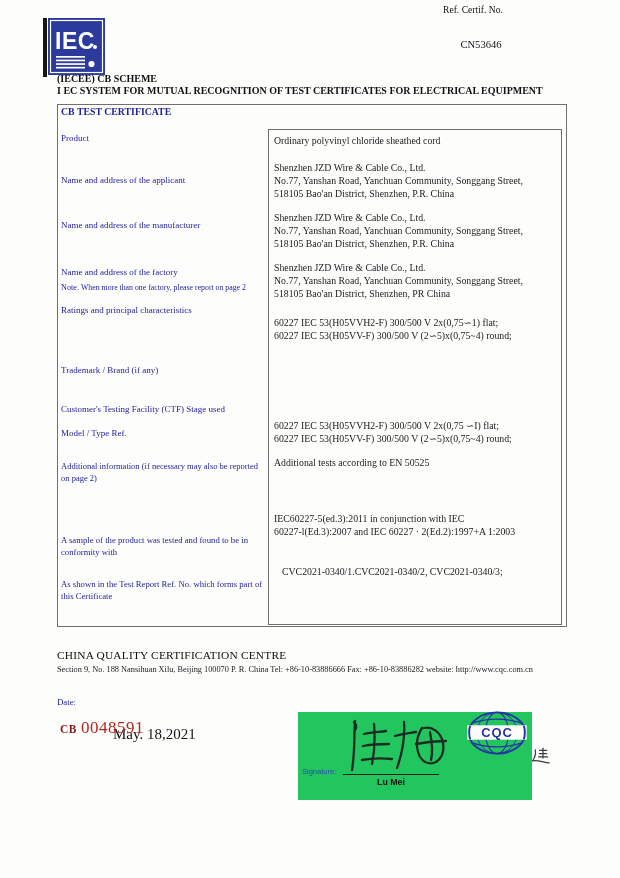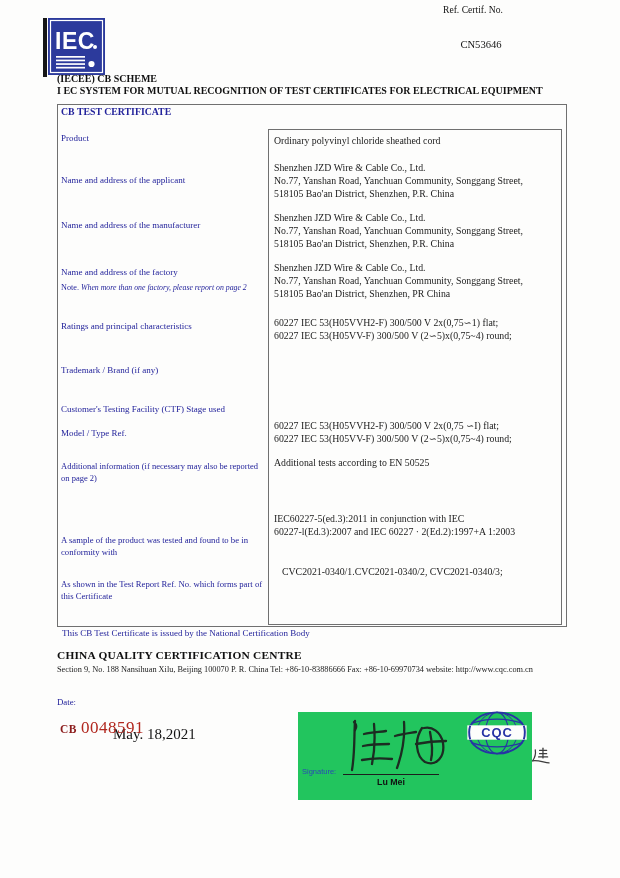--- a/index.html
+++ b/index.html
@@ -15,26 +15,26 @@
   
   .ref-label{position:absolute;left:443px;top:4px;font-size:9.6px;color:#141414;}
   .ref-number{position:absolute;left:436px;top:39px;width:90px;text-align:center;font-size:10.6px;color:#141414;}
   .scheme{position:absolute;left:57px;top:73px;width:507px;font-weight:bold;font-size:10px;line-height:12px;color:#101010;}
   
   .outer-box{position:absolute;left:57px;top:104px;width:508px;height:521px;border:1px solid #707070;background:transparent;}
   .cert-title{position:absolute;left:61px;top:106px;font-size:9.8px;font-weight:bold;color:#23239b;}
   .value-box{position:absolute;left:268px;top:129px;width:292px;height:494px;border:1px solid #707070;background:transparent;}
   .lbl{position:absolute;left:61px;width:206px;font-size:9px;line-height:11.5px;color:#23239b;}
   .lbl-note{position:absolute;left:61px;width:210px;font-size:8.2px;color:#23239b;}
-  .lbl-note .it{font-style:italic;font-size:7.8px;text-align:right;}
+  .lbl-note .it{font-size:7.8px;text-align:right;}
   .val{position:absolute;left:274px;width:282px;font-size:9.8px;line-height:13.2px;color:#1b1b1b;white-space:pre-line;}
   .val.indent{left:282px;}
   .issued-note{position:absolute;left:62px;top:628px;font-size:9px;color:#23239b;}
   
-  .ncb-name{position:absolute;left:57px;top:649px;font-size:11.4px;font-weight:bold;color:#101010;letter-spacing:.2px;}
+  .ncb-name{position:absolute;left:57px;top:649px;font-size:11.4px;font-weight:normal;color:#101010;letter-spacing:.2px;}
   .ncb-address{position:absolute;left:57px;top:665px;width:540px;font-size:8.3px;color:#222;}
   .date-label{position:absolute;left:57px;top:697px;font-size:8.8px;color:#23239b;}
   .date-value{position:absolute;left:89px;top:726px;font-size:15px;color:#141414;margin-left:24px;}
   .cb-line{position:absolute;left:60px;top:718px;}
   .cb-prefix{font-size:11.5px;color:#8c1c1c;letter-spacing:.5px;font-weight:bold;}
   .cb-number{font-size:17px;color:#b1271e;letter-spacing:.5px;}
   
   .sig-block{position:absolute;left:298px;top:712px;width:234px;height:88px;background:#22c55e;}
   .sig-hand{position:absolute;left:44px;top:4px;width:110px;height:58px;}
   .sig-label{position:absolute;left:4px;top:55px;font-family:"Liberation Sans","DejaVu Sans",sans-serif;font-size:7.5px;color:#2a49b5;}
@@ -73,21 +73,21 @@
   <div class="cert-title">CB TEST CERTIFICATE</div>
   <div class="value-box"></div>
 
   <div class="lbl" style="top:133px">Product</div>
   <div class="lbl" style="top:175px">Name and address of the applicant</div>
   <div class="lbl" style="top:220px">Name and address of the manufacturer</div>
   <div class="lbl" style="top:267px">Name and address of the factory</div>
   <div class="lbl-note" style="top:283px">
     <span>Note. </span><span class="it">When more than one factory, please report on page 2</span>
   </div>
-  <div class="lbl" style="top:321px">Ratings and principal characteristics</div>
+  <div class="lbl" style="top:305px">Ratings and principal characteristics</div>
   <div class="lbl" style="top:365px">Trademark / Brand (if any)</div>
   <div class="lbl" style="top:428px">Model / Type Ref.</div>
   <div class="lbl" style="top:404px">Customer's Testing Facility (CTF) Stage used</div>
   <div class="lbl" style="top:461px;font-size:8.5px">Additional information (if necessary may also be reported on page 2)</div>
   <div class="lbl" style="top:535px;font-size:8.7px">A sample of the product was tested and found to be in conformity with</div>
   <div class="lbl" style="top:579px;font-size:8.7px">As shown in the Test Report Ref. No. which forms part of this Certificate</div>
 
   <div class="val" style="top:134px">Ordinary polyvinyl chloride sheathed cord</div>
   <div class="val" style="top:161px">Shenzhen JZD Wire &amp; Cable Co., Ltd.
 No.77, Yanshan Road, Yanchuan Community, Songgang Street,
@@ -100,24 +100,23 @@
 518105 Bao'an District, Shenzhen, PR China</div>
   <div class="val" style="top:316px">60227 IEC 53(H05VVH2-F) 300/500 V 2x(0,75∽1) flat;
 60227 IEC 53(H05VV-F) 300/500 V (2∽5)x(0,75~4) round;</div>
   <div class="val" style="top:419px">60227 IEC 53(H05VVH2-F) 300/500 V 2x(0,75 ∽I) flat;
 60227 IEC 53(H05VV-F) 300/500 V (2∽5)x(0,75~4) round;</div>
   <div class="val" style="top:456px">Additional tests according to EN 50525</div>
   <div class="val" style="top:512px">IEC60227-5(ed.3):2011 in conjunction with IEC
 60227-l(Ed.3):2007 and IEC 60227 · 2(Ed.2):1997+A 1:2003</div>
   <div class="val indent" style="top:565px">CVC2021-0340/1.CVC2021-0340/2, CVC2021-0340/3;</div>
 
-  <div class="issued-note">This CB Test Certificate is issued by the National Certification Body</div>
 
   <div class="ncb-name">CHINA QUALITY CERTIFICATION CENTRE</div>
-  <div class="ncb-address">Section 9, No. 188 Nansihuan Xilu, Beijing 100070 P. R. China Tel: +86-10-83886666 Fax: +86-10-69970734 website: http://www.cqc.com.cn</div>
+  <div class="ncb-address">Section 9, No. 188 Nansihuan Xilu, Beijing 100070 P. R. China Tel: +86-10-83886666 Fax: +86-10-83886282 website: http://www.cqc.com.cn</div>
   <div class="date-label">Date:</div>
   <div class="date-value">May. 18,2021</div>
   <div class="cb-line">
     <span class="cb-prefix">CB</span>
     <span class="cb-number">0048591</span>
   </div>
 
   <div class="sig-block">
     <svg class="sig-hand" viewBox="0 0 110 58">
       <g fill="none" stroke="#1c1c1c" stroke-width="2.3" stroke-linecap="round" opacity="0.9">

